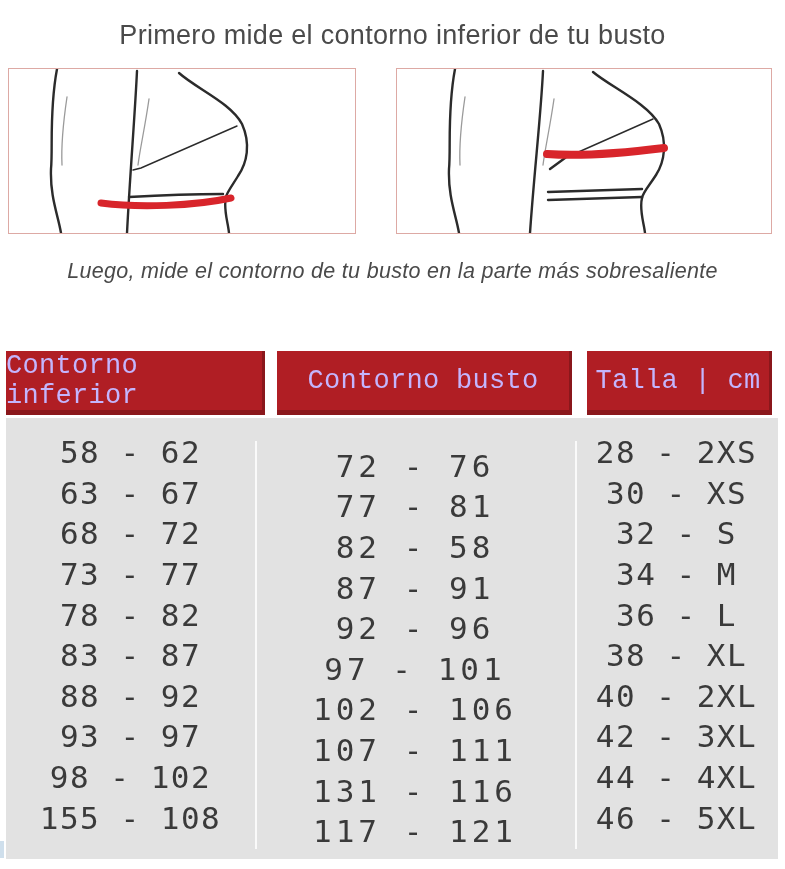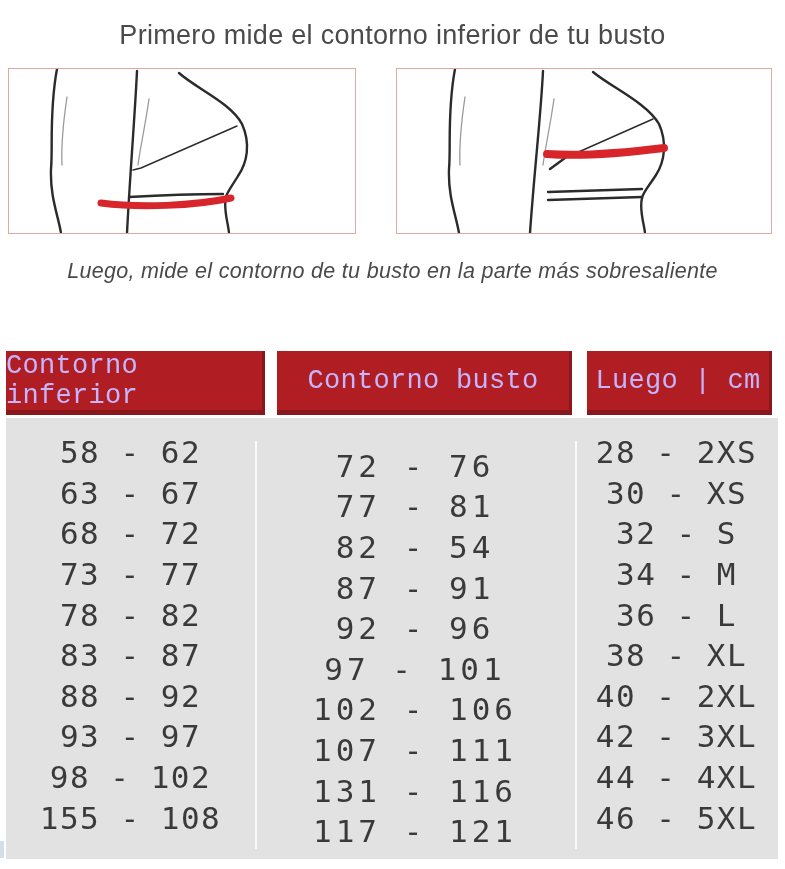--- a/index.html
+++ b/index.html
@@ -111,27 +111,27 @@
       <path class="outline" d="M151,131 L245,128" stroke-width="2"></path>
     </g>
     <path class="tape" stroke-width="8" d="M150,85 C190,88 235,83 267,79"></path>
   </svg>
 </div>
 
 <div class="title" id="title-bottom">Luego, mide el contorno de tu busto en la parte más sobresaliente</div>
 
 <div class="hdr" id="hdr-inferior">Contorno inferior</div>
 <div class="hdr" id="hdr-busto">Contorno busto</div>
-<div class="hdr" id="hdr-talla">Luego | cm</div>
+<div class="hdr" id="hdr-talla">Talla | cm</div>
 
 <div class="tbl">
   <div class="tbl-body">
       <div class="trow"><div class="tcell c0">58 - 62</div><div class="tcell c1">72 - 76</div><div class="tcell c2">28 - 2XS</div></div>
       <div class="trow"><div class="tcell c0">63 - 67</div><div class="tcell c1">77 - 81</div><div class="tcell c2">30 - XS</div></div>
-      <div class="trow"><div class="tcell c0">68 - 72</div><div class="tcell c1">82 - 54</div><div class="tcell c2">32 - S</div></div>
+      <div class="trow"><div class="tcell c0">68 - 72</div><div class="tcell c1">82 - 58</div><div class="tcell c2">32 - S</div></div>
       <div class="trow"><div class="tcell c0">73 - 77</div><div class="tcell c1">87 - 91</div><div class="tcell c2">34 - M</div></div>
       <div class="trow"><div class="tcell c0">78 - 82</div><div class="tcell c1">92 - 96</div><div class="tcell c2">36 - L</div></div>
       <div class="trow"><div class="tcell c0">83 - 87</div><div class="tcell c1">97 - 101</div><div class="tcell c2">38 - XL</div></div>
       <div class="trow"><div class="tcell c0">88 - 92</div><div class="tcell c1">102 - 106</div><div class="tcell c2">40 - 2XL</div></div>
       <div class="trow"><div class="tcell c0">93 - 97</div><div class="tcell c1">107 - 111</div><div class="tcell c2">42 - 3XL</div></div>
       <div class="trow"><div class="tcell c0">98 - 102</div><div class="tcell c1">131 - 116</div><div class="tcell c2">44 - 4XL</div></div>
       <div class="trow"><div class="tcell c0">155 - 108</div><div class="tcell c1">117 - 121</div><div class="tcell c2">46 - 5XL</div></div>
     </div>
   <div class="vline" id="vline-1"></div>
   <div class="vline" id="vline-2"></div>

